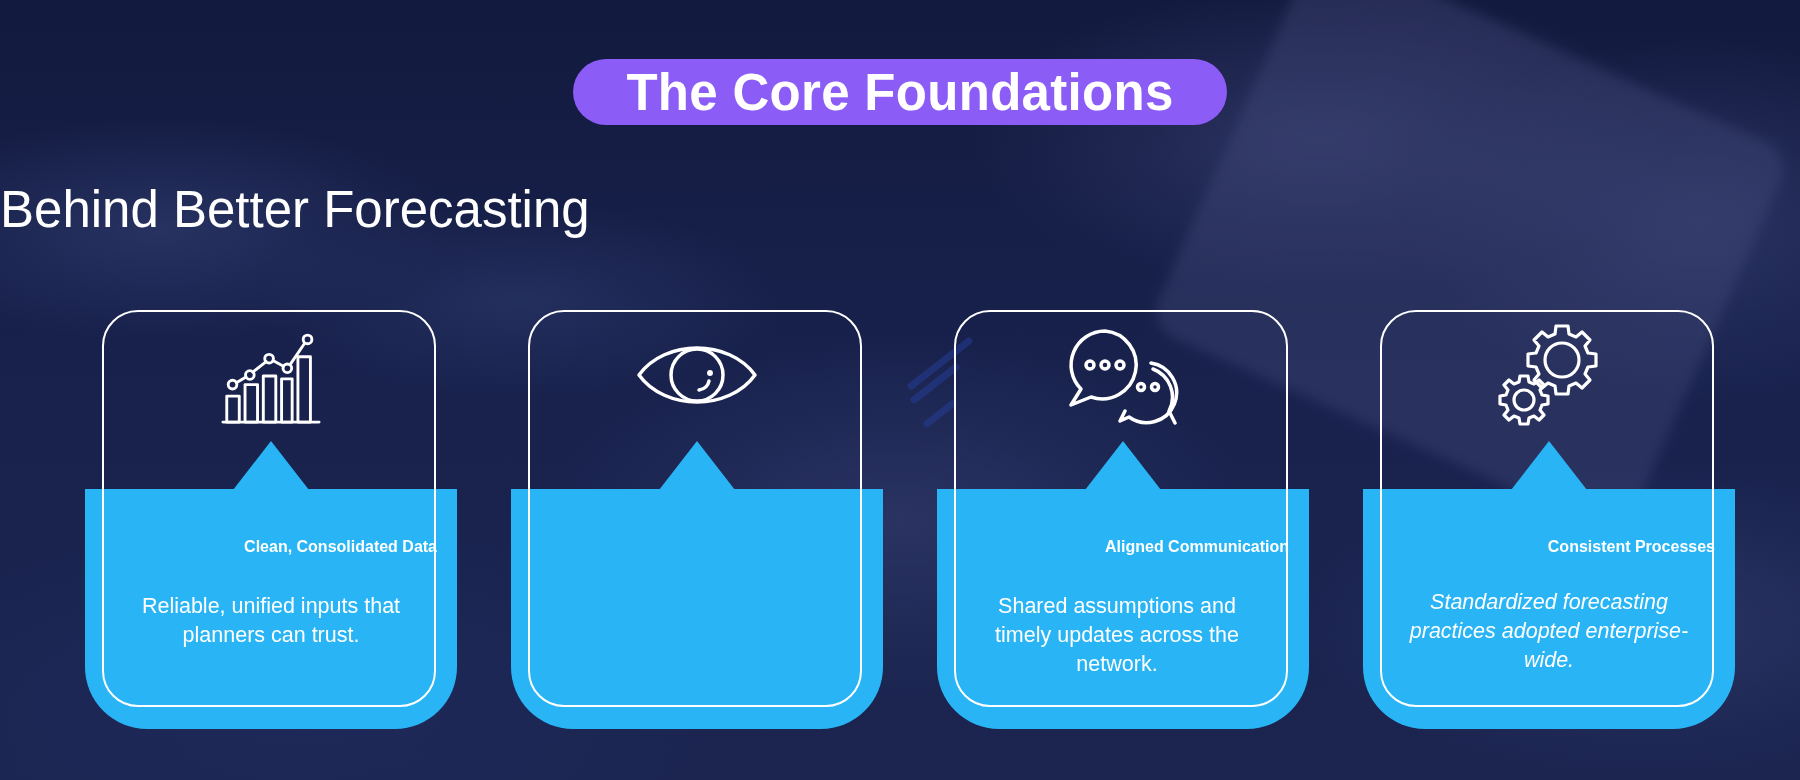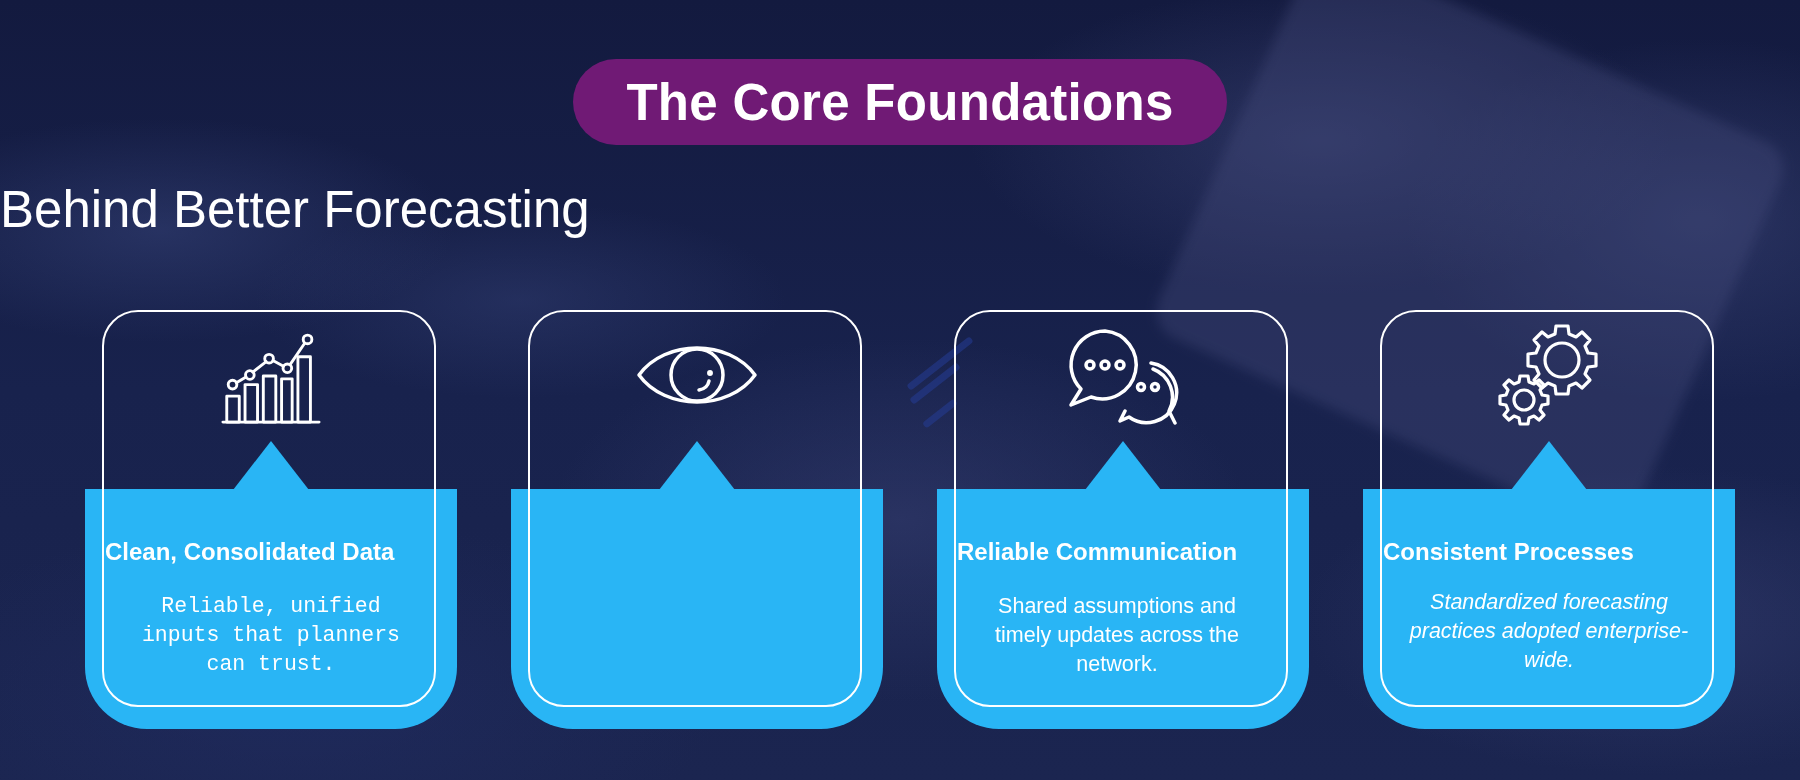--- a/index.html
+++ b/index.html
@@ -24,22 +24,22 @@
     position: absolute; left: 1210px; top: 30px; width: 520px; height: 420px;
     background: rgba(72,78,125,0.35); transform: rotate(24deg); border-radius: 30px;
     filter: blur(6px);
   }
   .bg .stripe {
     position: absolute; height: 7px; background: rgba(36,60,150,0.55); transform: rotate(-38deg);
     border-radius: 3px;
   }
 
   .title-pill {
-    position: absolute; left: 573px; top: 59px; width: 654px; height: 86px;
-    background: #701a75; border-radius: 43px;
+    position: absolute; left: 573px; top: 59px; width: 654px; height: 66px;
+    background: #8b5cf6; border-radius: 43px;
     display: flex; align-items: center; justify-content: center;
   }
   .title-pill span {
     color: #fff; font-weight: 700; font-size: 51px; letter-spacing: 0.3px;
   }
   .subtitle {
     position: absolute; left: 0; width: 1800px; top: 180px; 
     color: #fff; font-size: 51px; font-weight: 400;
   }
 
@@ -55,22 +55,22 @@
   }
   .card .outline {
     position: absolute; left: 17px; top: 0; width: 334px; height: 397px;
     border: 2.5px solid #ffffff; border-radius: 36px; box-sizing: border-box;
   }
   .card .icon {
     position: absolute; left: 136px; top: 10px; width: 100px; height: 110px;
     display: flex; align-items: center; justify-content: center;
   }
   .card .heading {
-    position: absolute; left: 20px; right: 20px; top: 228px; text-align: left;
-    color: #fff; font-weight: 700; font-size: 24px;
+    position: absolute; left: 20px; right: 20px; top: 228px; text-align: right;
+    color: #fff; font-weight: 700; font-size: 16px;
   }
   .card .desc {
     position: absolute; left: 20px; right: 20px; top: 282px; text-align: center;
     color: #fff; font-size: 21.5px; line-height: 29px;
   }
   .card.c4 .desc { top: 278px; }
 </style>
 </head>
 <body>
 
@@ -106,21 +106,21 @@
       <circle cx="50" cy="36" r="4.5"></circle>
       <circle cx="69" cy="46" r="4.5"></circle>
       <circle cx="90" cy="16" r="4.5"></circle>
       <polyline points="16,61 26,55"></polyline>
       <polyline points="33,50 47,39"></polyline>
       <polyline points="54,38 65,44"></polyline>
       <polyline points="72,42 87,20"></polyline>
     </svg>
   </div>
   <div class="heading">Clean, Consolidated Data</div>
-  <div class="desc" style="left:40px;right:40px;font-family:Liberation Mono, monospace;">Reliable, unified inputs that planners can trust.</div>
+  <div class="desc" style="left:40px;right:40px;">Reliable, unified inputs that planners can trust.</div>
 </div>
 
 <div class="card c2" style="left:511px;">
   <div class="base"></div>
   <div class="notch"></div>
   <div class="outline"></div>
   <div class="icon" style="left:124px;width:124px;">
     <svg width="124" height="80" viewBox="0 0 124 80" fill="none" stroke="#fff" stroke-width="3.5" stroke-linecap="round" stroke-linejoin="round">
       <path d="M4 40 C 30 4, 94 4, 120 40 C 94 76, 30 76, 4 40 Z"></path>
       <circle cx="62" cy="40" r="26"></circle>
@@ -139,21 +139,21 @@
       <path d="M86 38 A 30 30 0 1 1 64 92 L 55 96 L 60 86"></path>
       <path d="M110 98 L 104 86 A 30 30 0 0 0 88 44"></path>
       <path d="M40 6 A 34 34 0 1 1 26 72 L 6 80 L 16 64 A 34 34 0 0 1 40 6 Z"></path>
       <circle cx="25" cy="40" r="4"></circle>
       <circle cx="40" cy="40" r="4"></circle>
       <circle cx="55" cy="40" r="4"></circle>
       <circle cx="76" cy="62" r="3.5"></circle>
       <circle cx="90" cy="62" r="3.5"></circle>
     </svg>
   </div>
-  <div class="heading">Reliable Communication</div>
+  <div class="heading">Aligned Communication</div>
   <div class="desc" style="left:48px;right:60px;">Shared assumptions and timely updates across the network.</div>
 </div>
 
 <div class="card c4" style="left:1363px;">
   <div class="base"></div>
   <div class="notch"></div>
   <div class="outline"></div>
   <div class="icon" style="left:133px;width:106px;">
     <svg width="106" height="106" viewBox="0 0 106 106" fill="none" stroke="#fff" stroke-width="3.2" stroke-linecap="round" stroke-linejoin="round">
       <g transform="translate(66,38)">

